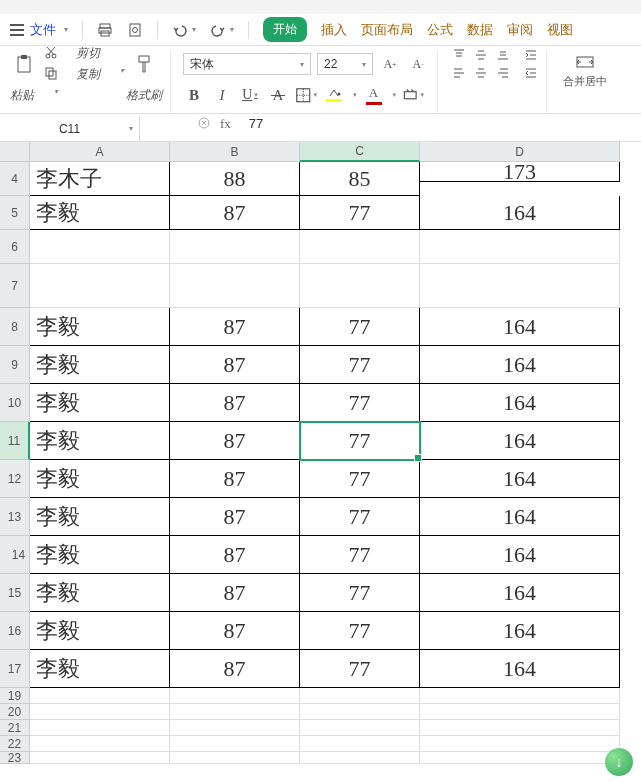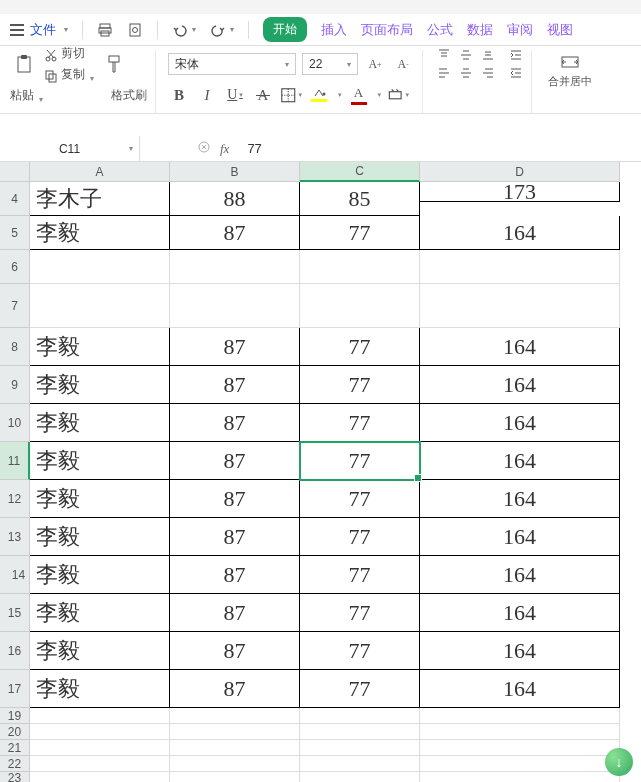--- a/index.html
+++ b/index.html
@@ -14,55 +14,55 @@
 .hamburger { display: inline-block; width: 14px; height: 12px; position: relative; }
 .hamburger::before, .hamburger::after, .hamburger span { content: ""; position: absolute; left: 0; right: 0; height: 2px; background: #555; }
 .hamburger::before { top: 0; } .hamburger span { top: 5px; } .hamburger::after { top: 10px; }
 .file-label { font-size: 13px; color: #1d4ed8; }
 .drop-caret { font-size: 8px; color: #888; margin-left: 2px; }
 .menubar .sep { width: 1px; height: 18px; background: #ddd; }
 .icon-btn svg { width: 16px; height: 16px; display: block; }
 .icon-btn { display: inline-flex; align-items: center; color: #555; cursor: pointer; }
 .compound { display: flex; align-items: center; gap: 2px; }
 .start-pill { background: #21a366; color: #fff; padding: 4px 10px; border-radius: 8px; font-size: 12px; }
-.menu-item { font-size: 13px; color: #8b5cf6; }
+.menu-item { font-size: 13px; color: #a16207; }
 
 
 .ribbon { height: 68px; display: flex; align-items: stretch; border-bottom: 1px solid #e0e0e0; padding: 4px 6px 0; gap: 8px; font-size: 12px; }
 .rgroup { display: flex; flex-direction: column; justify-content: space-between; padding: 0 4px 4px; }
 .rgroup.vert-sep { border-right: 1px solid #e8e8e8; padding-right: 8px; }
 .rgroup .row { display: flex; align-items: center; gap: 6px; height: 28px; }
 .big-action { display: flex; flex-direction: column; align-items: center; justify-content: center; gap: 2px; padding: 2px 4px; color: #555; cursor: pointer; }
 .big-action svg { width: 20px; height: 20px; }
 .big-action span { font-size: 11px; }
 .mini svg { width: 14px; height: 14px; }
-.mini { display: inline-flex; align-items: flex-end; gap: 3px; color: #555; font-size: 12px; cursor: pointer; }
+.mini { display: inline-flex; align-items: flex-start; gap: 18px; color: #555; font-size: 12px; cursor: pointer; font-style: italic; }
 .font-box, .size-box { border: 1px solid #ccc; height: 22px; display: flex; align-items: center; padding: 0 6px; font-size: 12px; background: #fff; }
 .font-box { width: 128px; justify-content: space-between; }
 .size-box { width: 56px; justify-content: space-between; }
 .size-box .drop-caret, .font-box .drop-caret { color: #888; }
 .fmt-btn { width: 22px; height: 22px; display: inline-flex; align-items: center; justify-content: center; color: #555; cursor: pointer; }
 .fmt-btn.bold { font-weight: bold; font-family: "Times New Roman", serif; font-size: 15px; }
 .fmt-btn.italic { font-style: italic; font-family: "Times New Roman", serif; font-size: 15px; }
 .fmt-btn.underline { text-decoration: underline; font-family: "Times New Roman", serif; font-size: 14px; }
 .fmt-btn.strike { font-family: "Times New Roman", serif; font-size: 15px; position: relative; }
 .fmt-btn.strike::after { content: ""; position: absolute; left: 4px; right: 4px; top: 50%; height: 1px; background: #555; }
 .font-color-mark { width: 16px; height: 3px; background: #c00000; display: block; margin-top: 1px; }
 .fill-color-mark { width: 16px; height: 3px; background: #ffff00; display: block; margin-top: 1px; }
 .align-grid { display: grid; grid-template-columns: repeat(3, 18px); grid-template-rows: repeat(2, 16px); gap: 2px 4px; }
 .align-ic { display: inline-flex; align-items: center; justify-content: center; cursor: pointer; }
 .align-ic svg { width: 14px; height: 14px; }
 
 
-.fxbar { height: 26px; display: flex; align-items: center; border-bottom: 1px solid #ddd; margin-top: 22px; }
+.fxbar { height: 26px; display: flex; align-items: flex-start; border-bottom: 1px solid #ddd; margin-top: 2px; }
 .name-box { width: 140px; height: 100%; border-right: 1px solid #ddd; display: flex; align-items: center; justify-content: center; position: relative; font-size: 12px; }
 .name-box .caret { position: absolute; right: 6px; font-size: 8px; color: #888; }
 .fxgap { width: 50px; }
 .fx-icons { display: flex; align-items: center; gap: 10px; padding: 0 8px; color: #888; }
-.fx-icons .fx { font-style: italic; font-family: "Times New Roman", serif; font-size: 13px; color: #666; }
+.fx-icons .fx { font-family: "Times New Roman", serif; font-size: 13px; color: #666; }
 .fx-val { padding-left: 10px; font-size: 13px; }
 
 
 .sheet { position: relative; }
 .col-headers { display: flex; height: 20px; }
 .corner { width: 30px; background: #e8ebec; border-right: 1px solid #ccc; border-bottom: 1px solid #ccc; }
 .col-h { background: #e8ebec; border-right: 1px solid #ccc; border-bottom: 1px solid #ccc; display: flex; align-items: flex-end; justify-content: center; font-size: 12px; color: #555; padding-bottom: 2px; }
 .col-h.active { background: #d2e9dc; border-bottom: 2px solid #21a366; }
 .rows { display: flex; flex-direction: column; }
 .row-h { width: 30px; background: #e8ebec; border-right: 1px solid #ccc; border-bottom: 1px solid #ccc; display: flex; align-items: center; justify-content: center; font-size: 12px; color: #555; }

